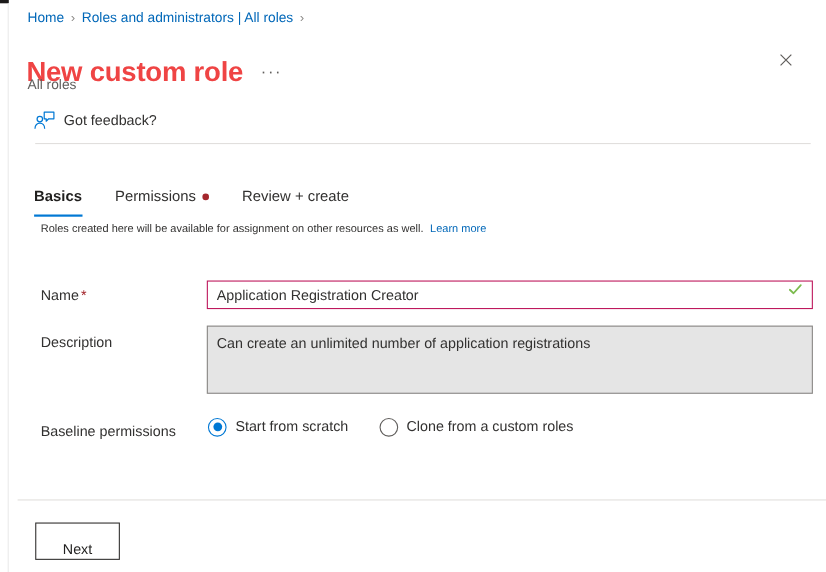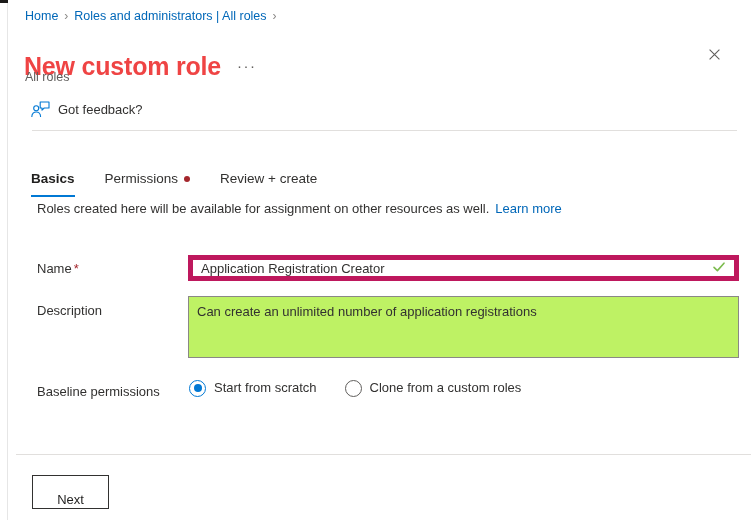--- a/index.html
+++ b/index.html
@@ -164,21 +164,21 @@
     border-radius: 50%;
     background: #a4262c;
     margin-left: 6px;
     display: inline-block;
   }
 
   
   .info-line {
     position: absolute;
     left: 29px; top: 200px;
-    font-size: 13px;
+    font-size: 10px;
     color: #323130;
     line-height: 18px;
   }
   .info-link {
     color: #0067b8;
     margin-left: 6px;
     cursor: pointer;
   }
 
   
@@ -194,21 +194,21 @@
   }
 
   .label-name { left: 29px; top: 260px; }
   .label-desc { left: 29px; top: 302px; text-align: right; }
   .label-base { left: 29px; top: 383px; }
 
   .text-field {
     position: absolute;
     left: 180px; top: 255px;
     width: 551px; height: 26px;
-    border: 5px solid #be185d;
+    border: 1px solid #be185d;
     background: #ffffff;
     display: flex;
     align-items: flex-start;
     padding: 0 8px;
   }
   .text-field input {
     border: none;
     outline: none;
     flex: 1;
     font-family: "Liberation Sans", sans-serif;
@@ -222,21 +222,21 @@
     width: 14px; height: 14px;
     margin-left: 6px;
     flex: 0 0 auto;
   }
 
   .textarea-field {
     position: absolute;
     left: 180px; top: 296px;
     width: 551px; height: 62px;
     border: 1px solid #8a8886;
-    background: #bef264;
+    background: #e5e5e5;
   }
   .textarea-field textarea {
     width: 100%;
     height: 100%;
     border: none;
     outline: none;
     resize: none;
     font-family: "Liberation Sans", sans-serif;
     font-size: 13px;
     color: #323130;

